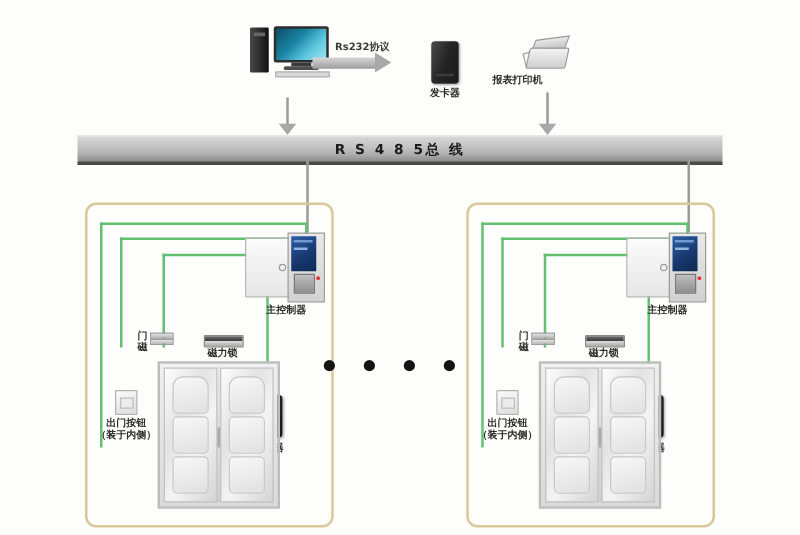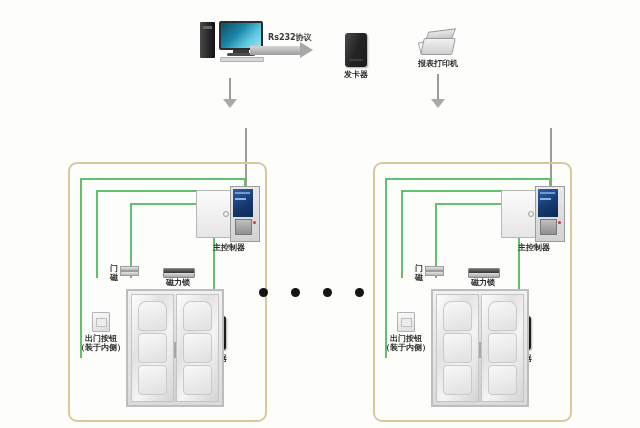--- a/index.html
+++ b/index.html
@@ -176,28 +176,31 @@
   <div class="arrow-right" style="left:300px;top:42px;"></div>
 
   <div id="issuer"></div>
   <div class="lbl lbl-b" style="left:331px;top:70px;width:50px;">发卡器</div>
 
   <div id="printer">
     <div class="prn-paper"></div>
     <div class="prn-top"></div>
     <div class="prn-body"></div>
   </div>
-  <div class="lbl lbl-b" style="left:408px;top:59px;width:60px;">报表打印机</div>
+  <div class="lbl lbl-b" style="left:384px;top:59px;width:60px;">报表打印机</div>
 
   <div class="gwire v" style="left:229px;top:78px;height:22px;"></div>
   <div class="arrow-down" style="left:223px;top:99px;"></div>
 
   <div class="gwire v" style="left:437px;top:74px;height:26px;"></div>
   <div class="arrow-down" style="left:431px;top:99px;"></div>
 
+  <div id="bus">
+    <div id="bus-label">R S 4 8 5总 线</div>
+  </div>
 
   <div class="gwire v" style="left:245px;top:128px;height:58px;"></div>
   <div class="gwire v" style="left:550px;top:128px;height:58px;"></div>
 
   <div class="zone" id="zoneL"></div>
 
   <div class="green h" style="left:80px;top:178px;width:166px;"></div>
   <div class="green v" style="left:80px;top:178px;height:180px;"></div>
   <div class="green h" style="left:96px;top:190px;width:150px;"></div>
   <div class="green v" style="left:96px;top:190px;height:88px;"></div>

